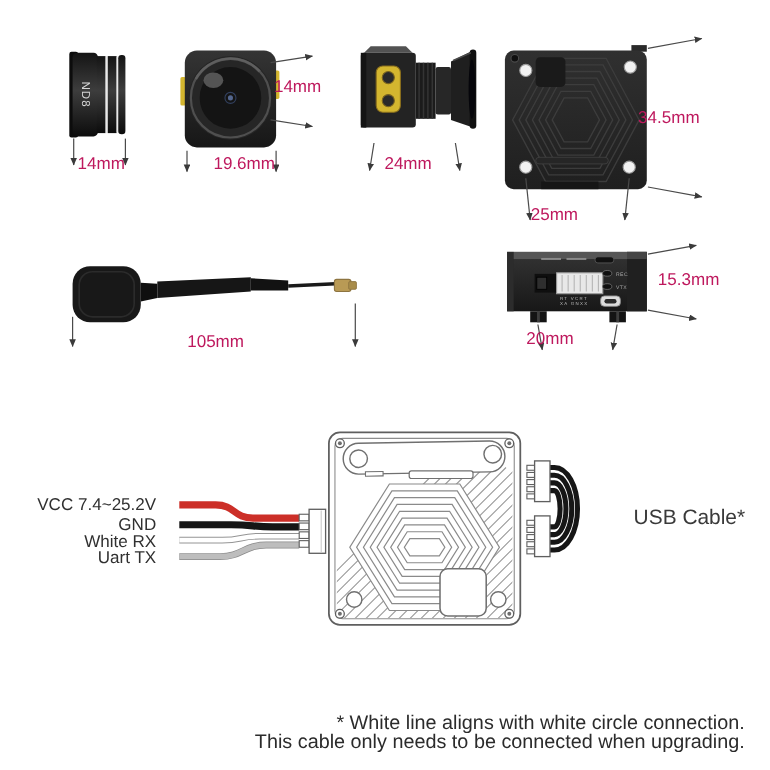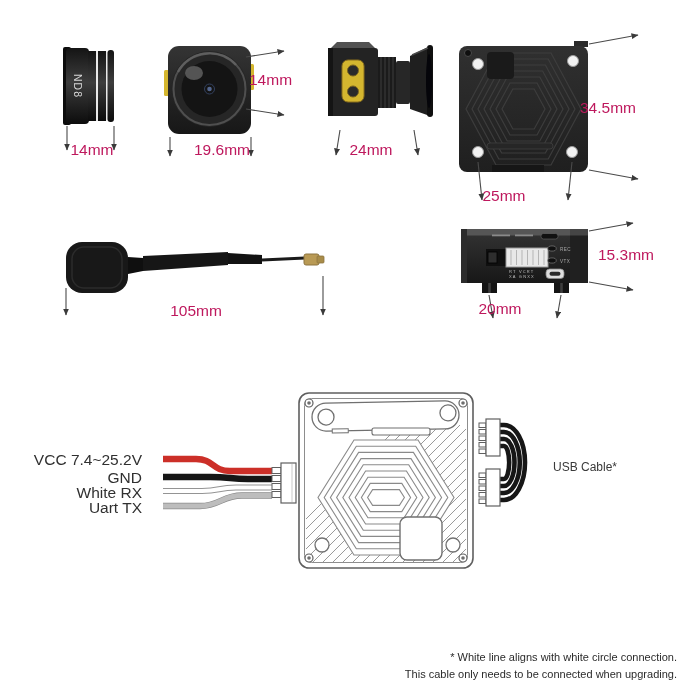--- a/index.html
+++ b/index.html
@@ -3,23 +3,23 @@
 <meta charset="utf-8">
 <style>
   html,body{margin:0;padding:0;background:#fff;}
   .stage{position:relative;width:700px;height:700px;background:#ffffff;
          font-family:"Liberation Sans",sans-serif;overflow:hidden;}
   .stage svg.art{position:absolute;left:0;top:0;}
   .lbl{position:absolute;color:#be185d;font-size:15.5px;white-space:nowrap;line-height:1;}
   .ctr{transform:translateX(-50%);}
   .wlbl{position:absolute;left:24px;width:118px;text-align:right;color:#303030;
         font-size:15.5px;white-space:nowrap;line-height:1;}
-  .usb-lbl{position:absolute;left:553px;top:460px;color:#3a3a3a;font-size:12px;white-space:nowrap;text-align:center;}
+  .usb-lbl{position:absolute;left:576px;top:460px;color:#3a3a3a;font-size:19px;white-space:nowrap;text-align:center;}
   .foot{position:absolute;right:23px;top:649px;text-align:right;color:#2b2b2b;
-        font-size:11px;line-height:16.5px;white-space:nowrap;}
+        font-size:18px;line-height:16.5px;white-space:nowrap;}
   .dl{stroke:#4a4a4a;stroke-width:1.1;fill:none;}
 </style>
 </head>
 <body>
 
 <div class="stage">
 
 <svg class="art" width="700" height="700" viewBox="0 0 700 700">
   <defs>
     <marker id="arw" markerWidth="9" markerHeight="8" refX="6.5" refY="3" orient="auto" markerUnits="userSpaceOnUse">

